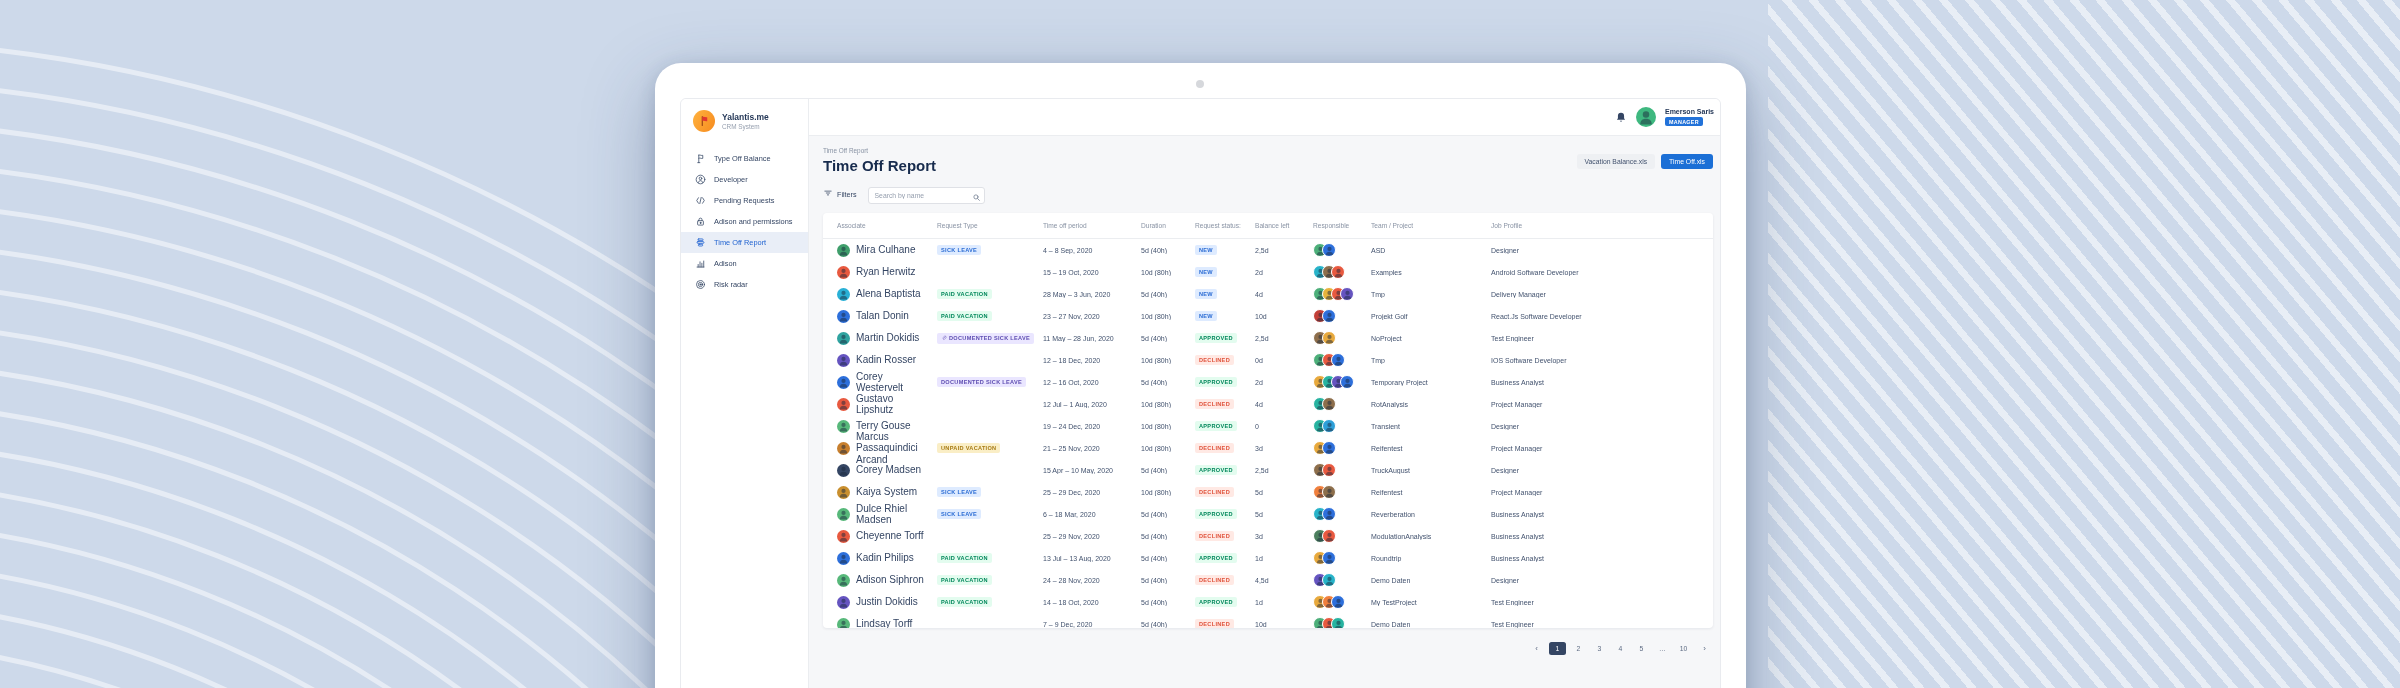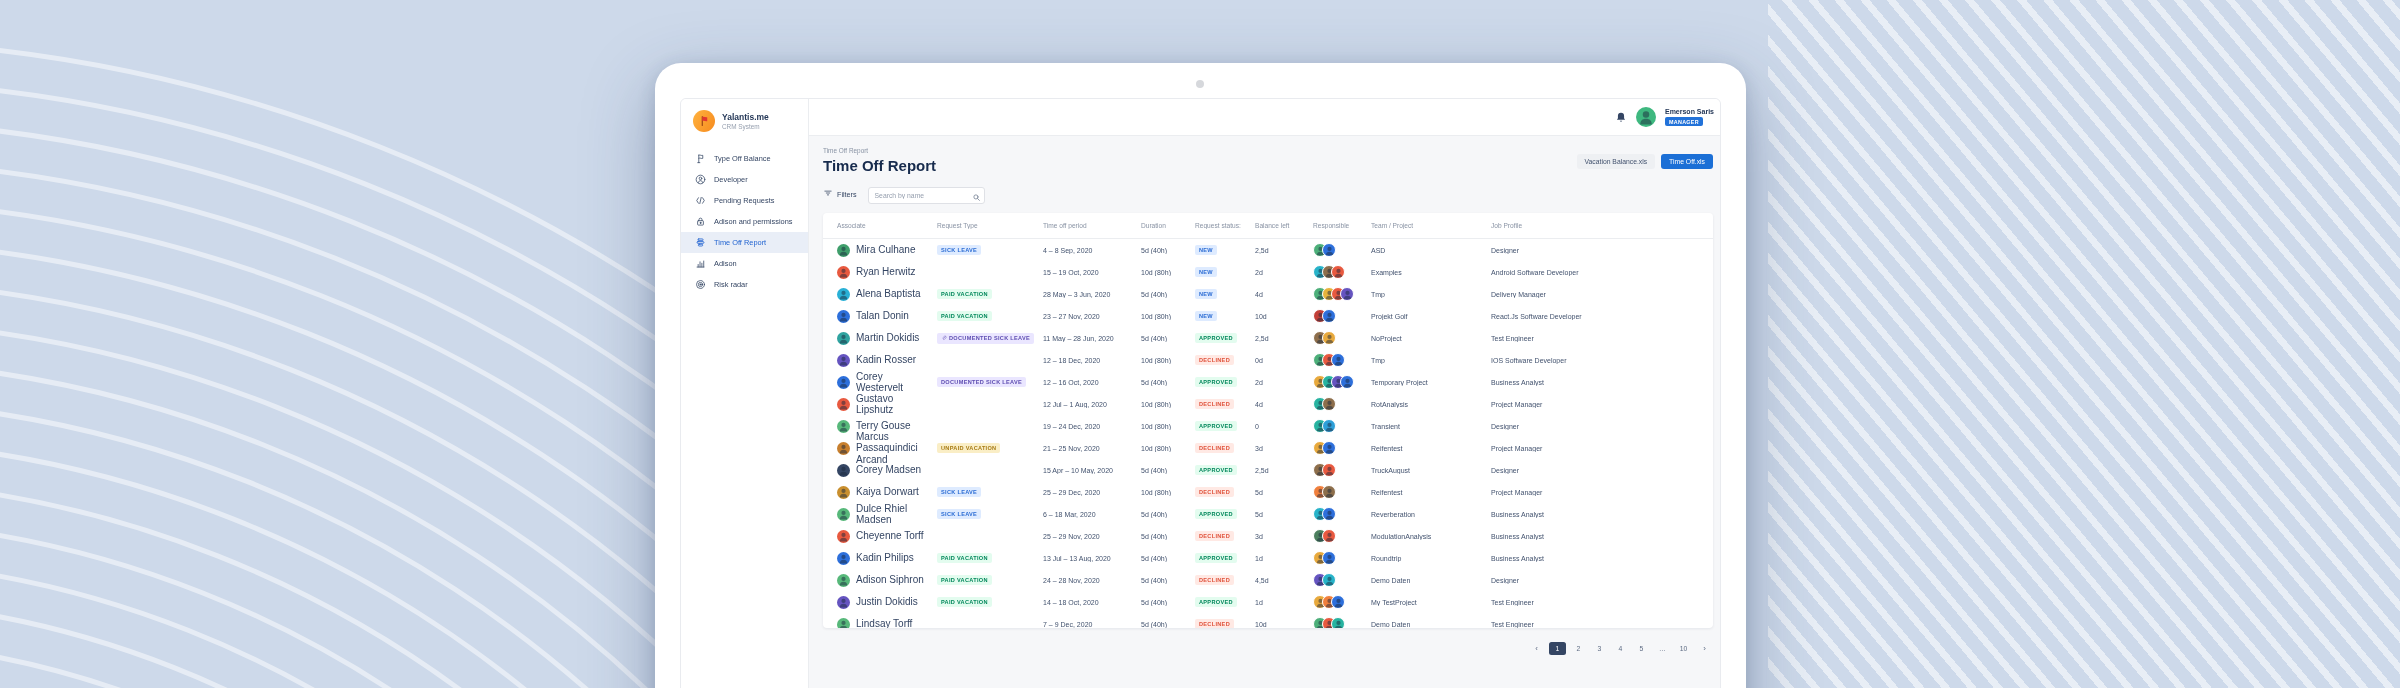--- a/index.html
+++ b/index.html
@@ -656,21 +656,21 @@
     <div class="c">Designer</div>
   </div>
               <div class="tgrid trow">
     <div class="c c-assoc">
       <span class="avatar" style="background: rgb(201, 143, 46);">
                     <svg viewBox="0 0 16 16">
                       <circle cx="8" cy="6" r="2.6" fill="rgba(25,40,60,.5)"></circle>
                       <path d="M8 9.4c-3 0-4.6 1.7-4.6 4.6h9.2c0-2.9-1.6-4.6-4.6-4.6z" fill="rgba(25,40,60,.5)"></path>
                     </svg>
                   </span>
-      <span class="nm">Kaiya Dorwart</span>
+      <span class="nm">Kaiya System</span>
     </div>
     <div class="c"><span class="badge k-sick">SICK LEAVE</span></div>
     <div class="c">25 – 29 Dec, 2020</div>
     <div class="c">10d (80h)</div>
     <div class="c"><span class="badge s-declined">DECLINED</span></div>
     <div class="c">5d</div>
     <div class="c resp">
                   <span class="avatar" style="background: rgb(240, 127, 60);">
                     <svg viewBox="0 0 16 16">
                       <circle cx="8" cy="6" r="2.6" fill="rgba(25,40,60,.5)"></circle>

